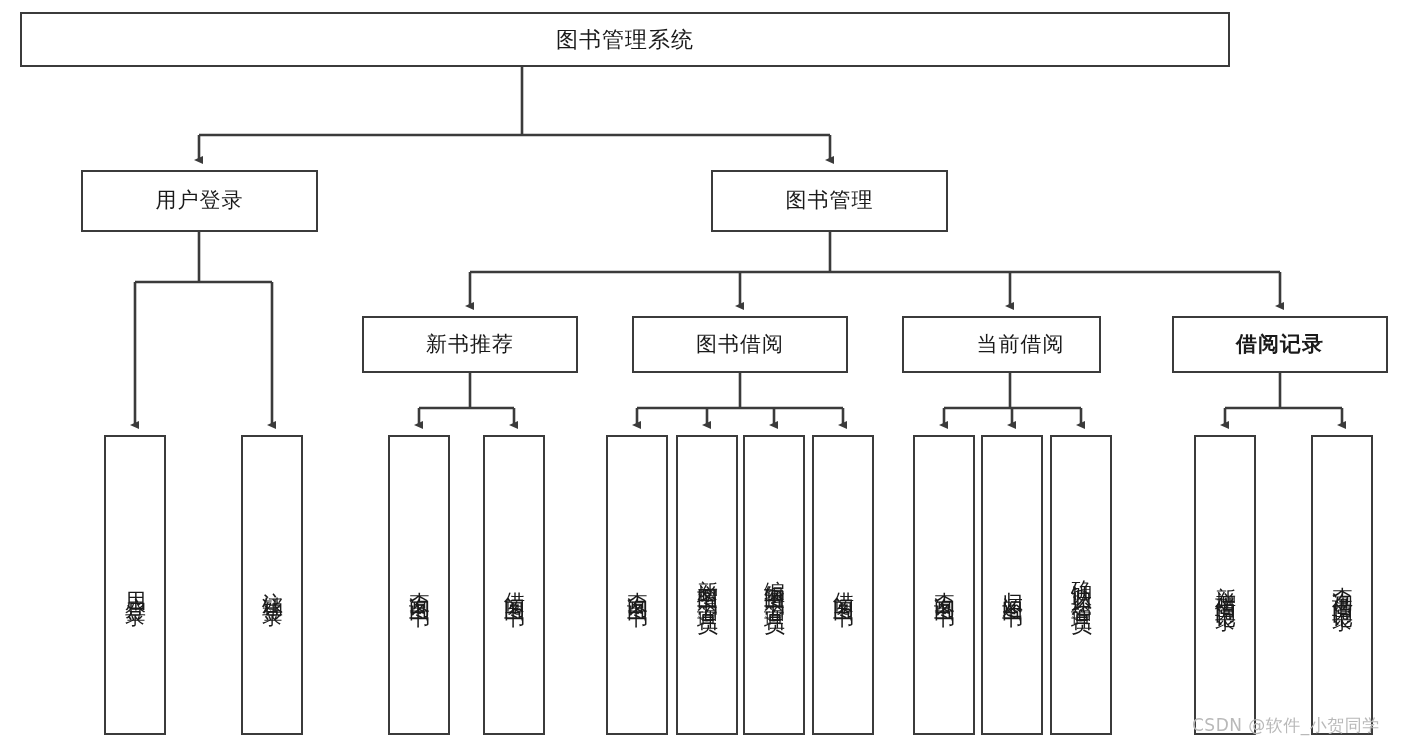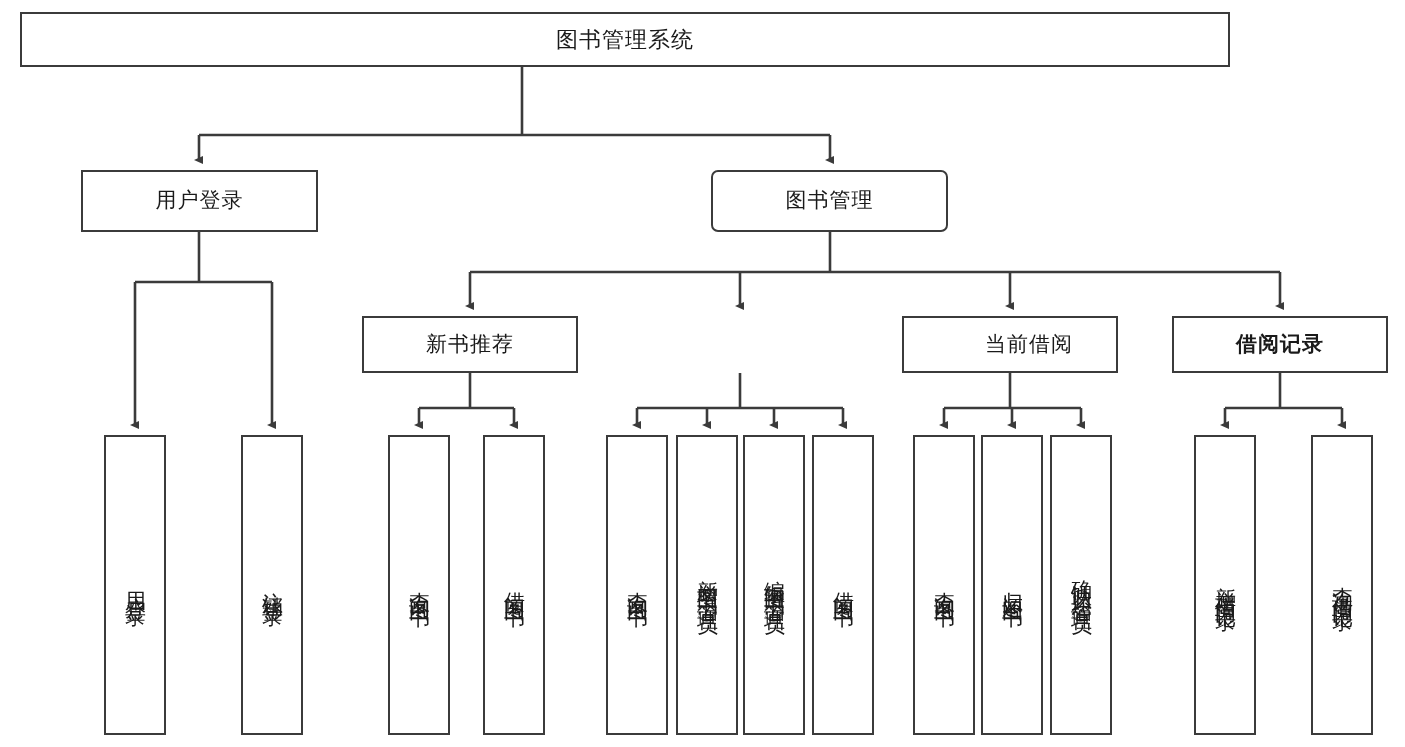--- a/index.html
+++ b/index.html
@@ -127,28 +127,31 @@
     </g>
   </svg>
 
   <div class="node node-root" style="left:20px; top:12px; width:1210px; height:55px;">
     <span>图书管理系统</span>
   </div>
 
   <div class="node node-h" style="left:81px; top:170px; width:237px; height:62px;">
     <span>用户登录</span>
   </div>
-  <div class="node node-h" style="left:711px; top:170px; width:237px; height:62px;border-radius:7px;">
+  <div class="node node-h" style="left:711px; top:170px; width:237px; height:62px;">
     <span>图书管理</span>
   </div>
 
   <div class="node node-h" style="left:362px; top:316px; width:216px; height:57px;">
     <span>新书推荐</span>
   </div>
-  <div class="node node-h" style="left:902px; top:316px; width:216px; height:57px;padding-left:38px;">
+  <div class="node node-h" style="left:632px; top:316px; width:216px; height:57px;">
+    <span>图书借阅</span>
+  </div>
+  <div class="node node-h" style="left:902px; top:316px; width:199px; height:57px;padding-left:38px;">
     <span>当前借阅</span>
   </div>
   <div class="node node-h" style="left:1172px; top:316px; width:216px; height:57px;font-weight:bold;">
     <span>借阅记录</span>
   </div>
 
   <div class="node node-leaf" style="left:104px; top:435px; width:62px; height:300px;">
     <span>用户登录</span>
   </div>
   <div class="node node-leaf" style="left:241px; top:435px; width:62px; height:300px;">
@@ -185,14 +188,17 @@
     <span>确认归还（管理员）</span>
   </div>
 
   <div class="node node-leaf" style="left:1194px; top:435px; width:62px; height:300px;">
     <span>新增借阅记录</span>
   </div>
   <div class="node node-leaf" style="left:1311px; top:435px; width:62px; height:300px;">
     <span>查询借阅记录</span>
   </div>
 
+  <div class="watermark" style="left:1192px; top:714px;">
+    <span>CSDN @软件_小贺同学</span>
+  </div>
 
 </div>
 
 </body></html>

